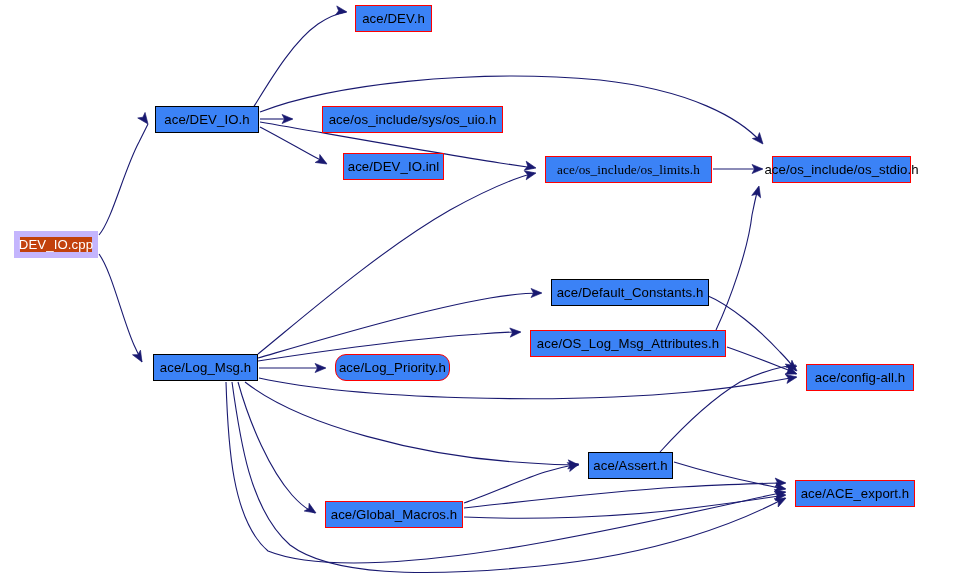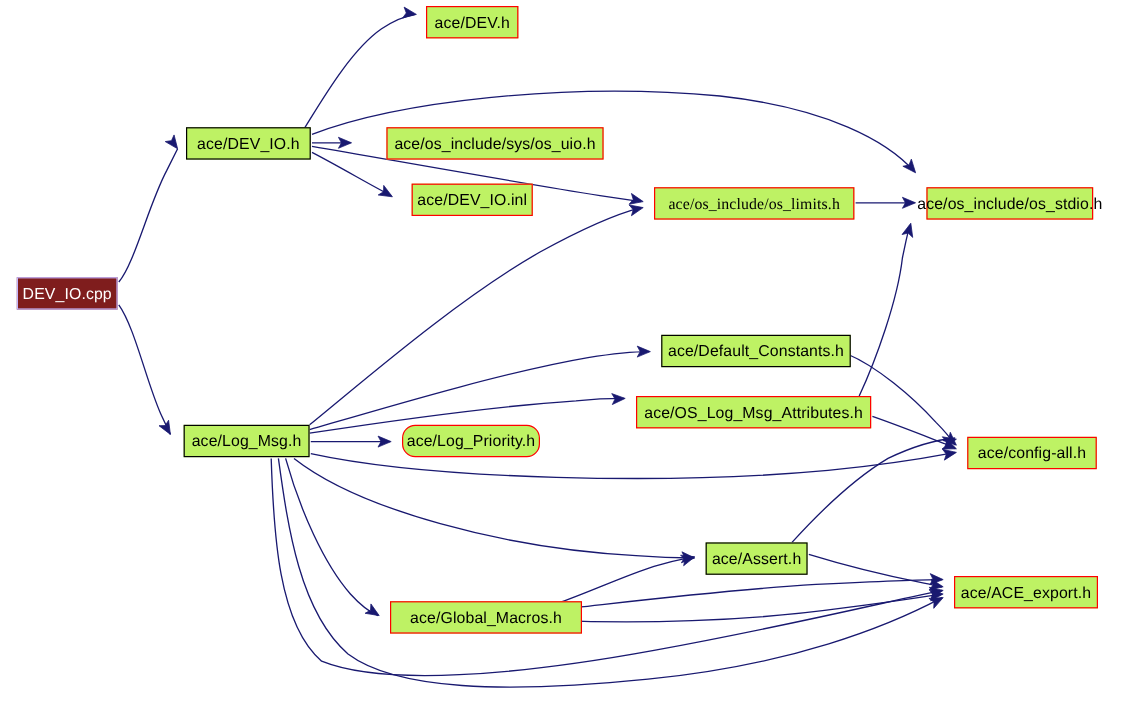--- a/index.html
+++ b/index.html
@@ -38,30 +38,30 @@
   .node-box {
     position: absolute;
     box-sizing: border-box;
     display: flex;
     align-items: center;
     justify-content: center;
     white-space: nowrap;
     font-size: 13.2px;
     line-height: 1;
     letter-spacing: 0.1px;
-    background: #bef264;
+    background: #3b82f6;
     border: 1px solid #000000;
     color: #000000;
   }
   .node-box.red {
     border: 1px solid #ff0000;
   }
   .node-box.black-fill {
-    background: #7f1d1d;
-    border: 1px solid #c4b5fd;
+    background: #c2410c;
+    border: 6px solid #c4b5fd;
     color: #ffffff;
   }
 </style>
 </head>
 <body>
 
 <div id="graph-root">
 
   <svg class="graph-canvas" viewBox="0 0 955 584">
     <g id="edge-layer">
@@ -153,21 +153,21 @@
       </div>
       <div class="node-box red" style="left: 335px; top: 354px; width: 115px; height: 27px; border-radius: 11px;">
         <span>ace/Log_Priority.h</span>
       </div>
       <div class="node-box red" style="left: 806px; top: 364px; width: 108px; height: 27px;">
         <span>ace/config-all.h</span>
       </div>
       <div class="node-box" style="left: 588px; top: 452px; width: 85px; height: 27px;">
         <span>ace/Assert.h</span>
       </div>
-      <div class="node-box red" style="left: 325px; top: 501px; width: 160px; height: 27px;">
+      <div class="node-box red" style="left: 325px; top: 501px; width: 138px; height: 27px;">
         <span>ace/Global_Macros.h</span>
       </div>
       <div class="node-box red" style="left: 795px; top: 480px; width: 120px; height: 27px;">
         <span>ace/ACE_export.h</span>
       </div>
     </div>
 
 </div>
 
 </body></html>

